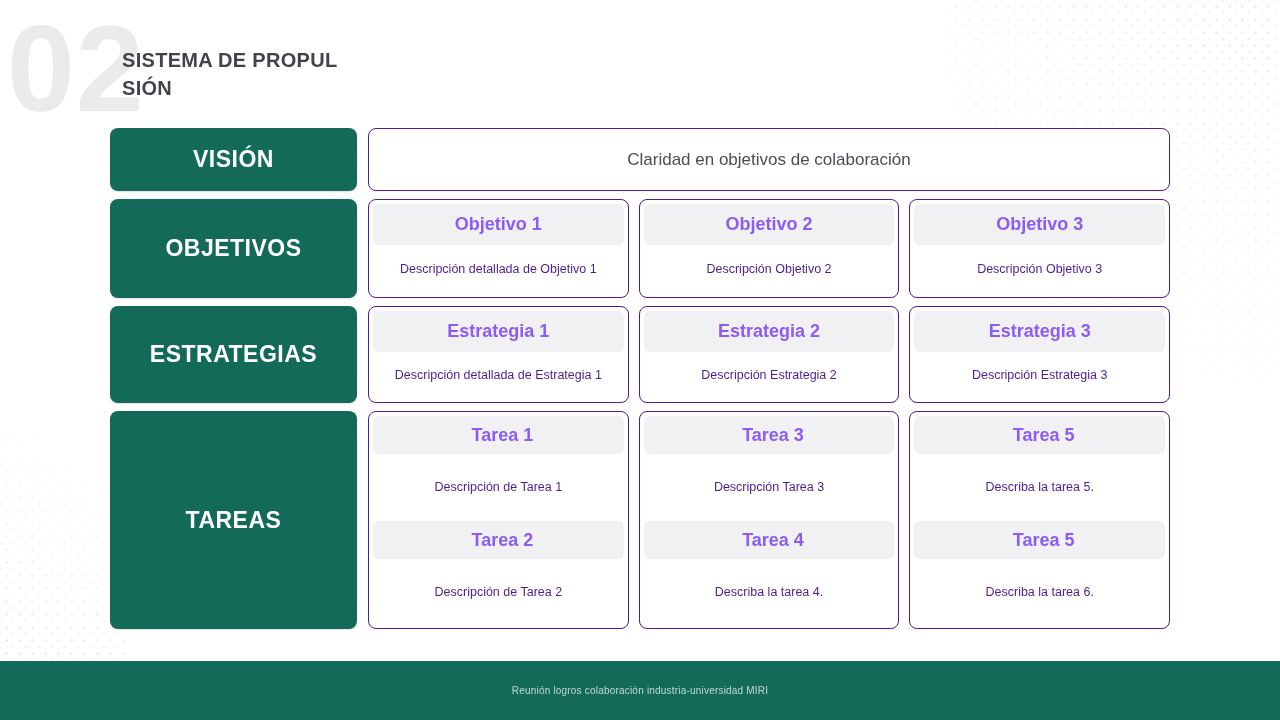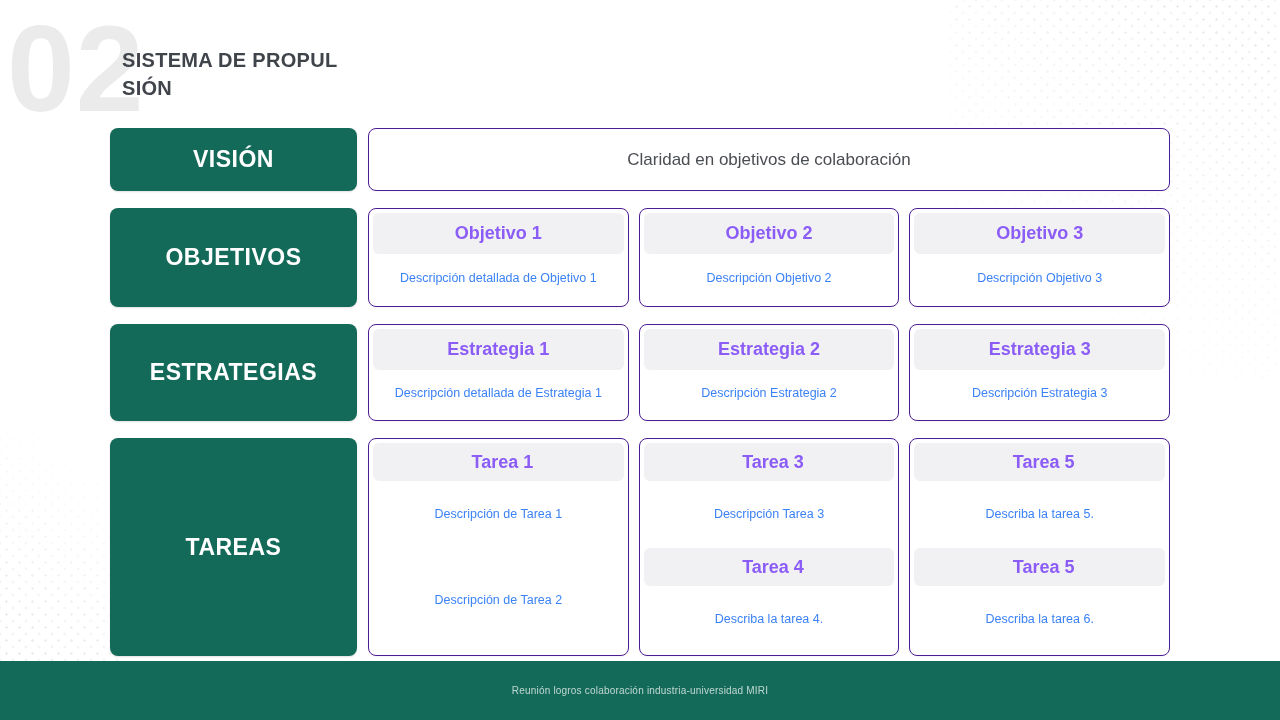--- a/index.html
+++ b/index.html
@@ -42,21 +42,21 @@
   .slide-title {
     position:absolute; left:122px; top:46px;
     font-size:20px; font-weight:bold; color:#3f434a;
     letter-spacing:.3px; line-height:1.4;
   }
   .slide-title span { display:block; }
 
   
   .main {
     position:absolute; left:110px; top:128px; width:1060px;
-    display:flex; flex-direction:column; gap:17px;
+    display:flex; flex-direction:column; gap:8px;
   }
   .row { display:flex; gap:11px; }
   .row-vision       { height:63px; }
   .row-objetivos    { height:99px; }
   .row-estrategias  { height:97px; }
   .row-tareas       { height:218px; }
 
   .row-label {
     width:247px; flex:0 0 247px;
     background:var(--accent, #136a59);
@@ -86,21 +86,21 @@
     background:#f1f1f3;
     border-radius:6px;
     height:41px; flex:0 0 41px;
     display:flex; align-items:center; justify-content:center;
     font-size:18px; font-weight:600; color:#8b5cf6;
   }
   .card-desc {
     flex:1;
     display:flex; align-items:center; justify-content:center;
     text-align:center;
-    font-size:12.5px; color:#3b82f6;
+    font-size:12.5px; color:#4c1d95;
     padding:0 8px;
   }
   .card-section { flex:1; display:flex; flex-direction:column; }
   .card-section + .card-section { margin-top:2px; }
   .card-section .card-strip { flex:0 0 38px; height:38px;padding-left:8px; }
 
   
   .footer {
     position:absolute; left:0; right:0; bottom:0; height:59px;
     background:var(--accent, #136a59);
@@ -174,20 +174,21 @@
   <div class="row row-tareas">
     <div class="row-label">TAREAS</div>
     <div class="row-content">
 
       <div class="card">
         <div class="card-section">
           <div class="card-strip">Tarea 1</div>
           <div class="card-desc">Descripción de Tarea 1</div>
         </div>
         <div class="card-section">
+          <div class="card-strip">Tarea 2</div>
           <div class="card-desc">Descripción de Tarea 2</div>
         </div>
       </div>
 
       <div class="card">
         <div class="card-section">
           <div class="card-strip">Tarea 3</div>
           <div class="card-desc">Descripción Tarea 3</div>
         </div>
         <div class="card-section">

